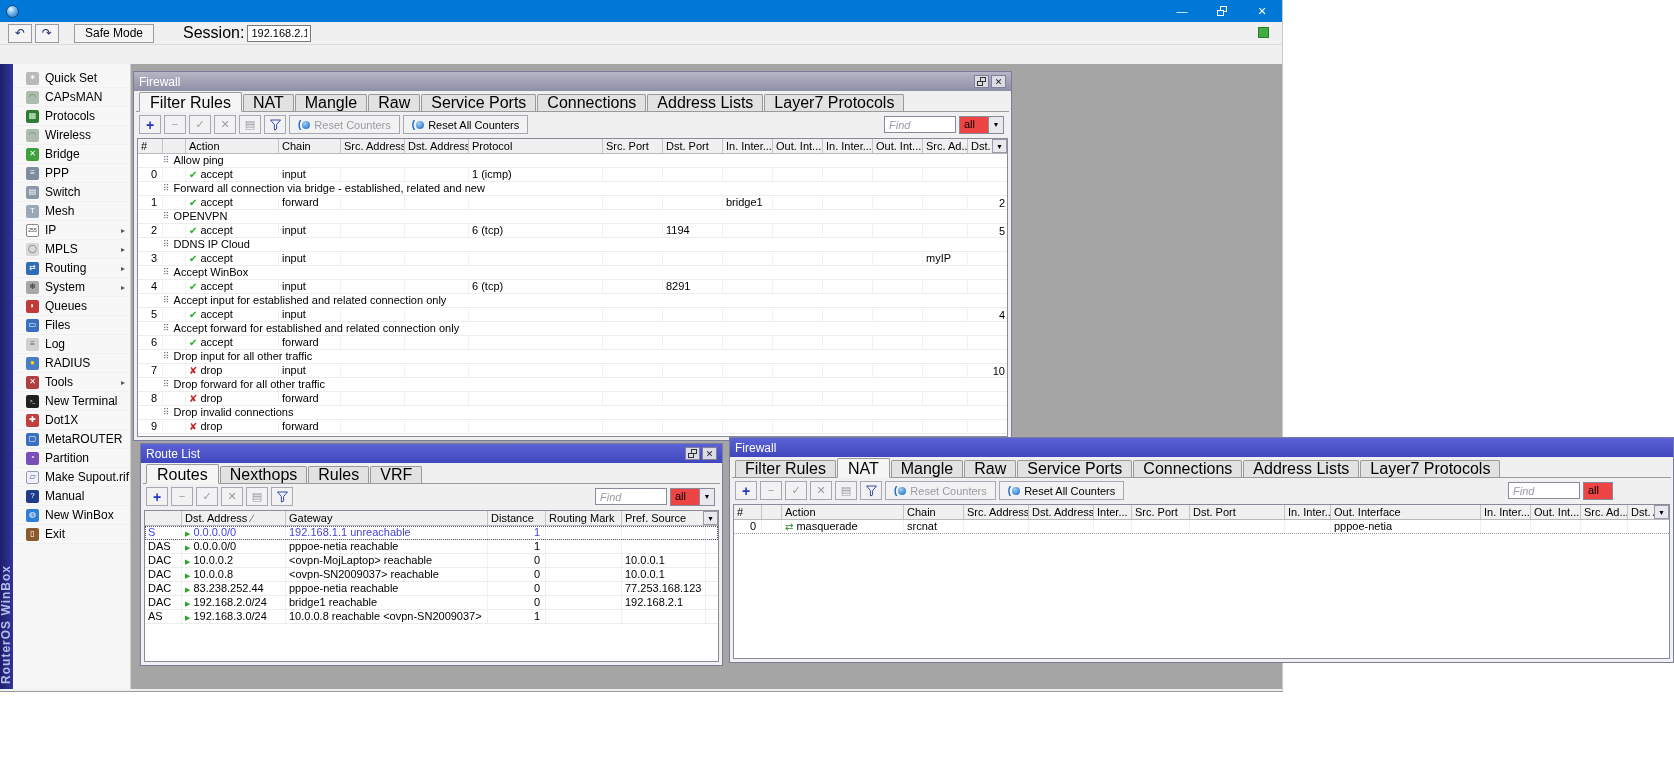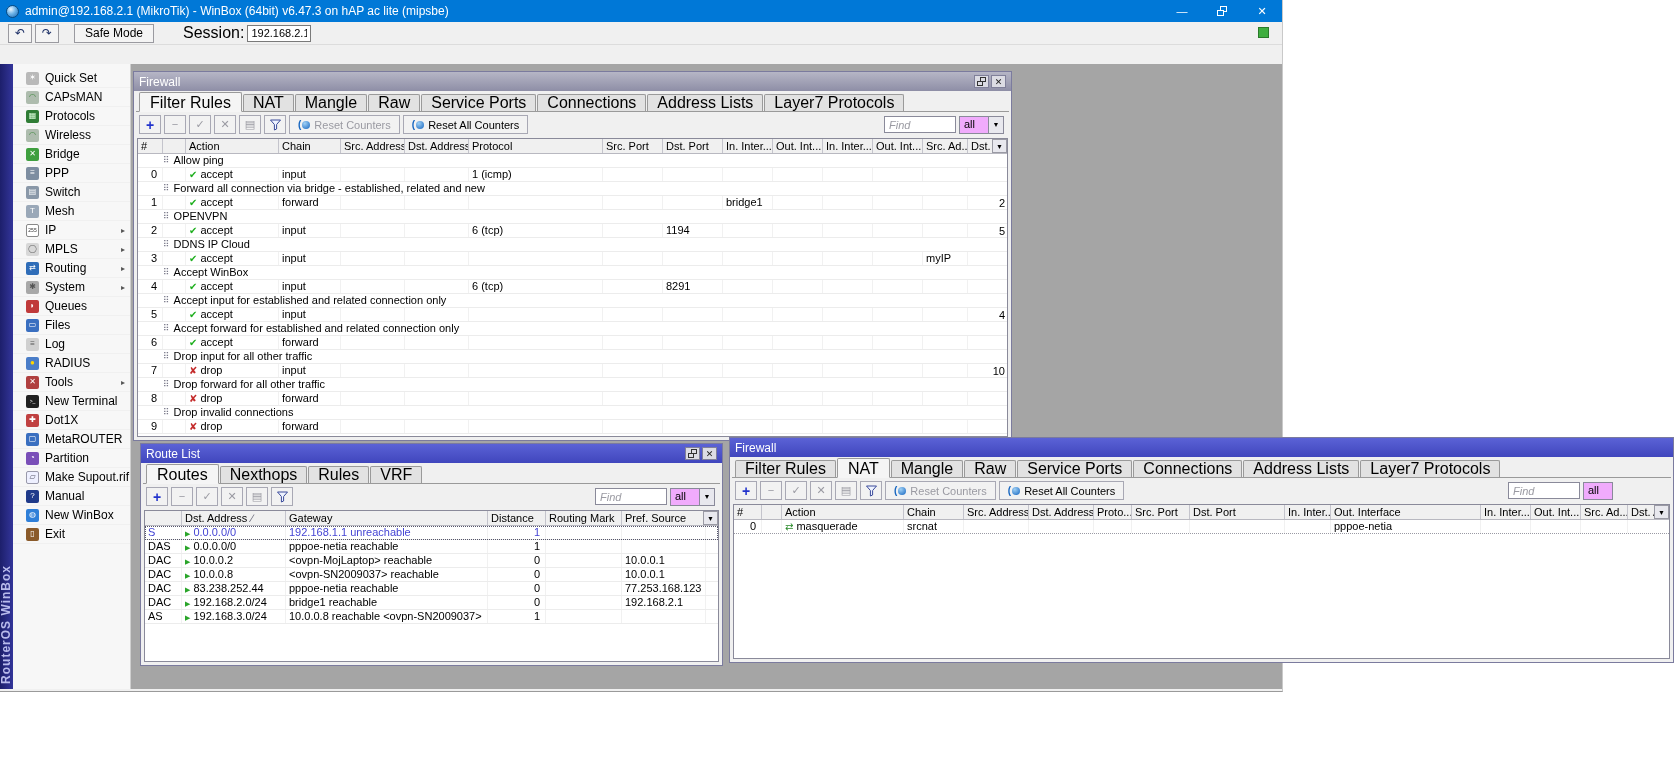--- a/index.html
+++ b/index.html
@@ -74,21 +74,21 @@
   .reset-btn{height:19px;border:1px solid #a8a8b4;background:#f2f2f2;display:flex;align-items:center;
              gap:4px;padding:0 8px;font-size:11px;white-space:nowrap;flex:none}
   .reset-btn.dis{color:#9a9aa2}
   .ric{display:flex;align-items:center;font-size:10px;color:#1565c0;font-weight:bold;line-height:1}
   .ball{width:8px;height:8px;border-radius:50%;display:inline-block;margin-left:1px;
         background:radial-gradient(circle at 35% 30%,#9fd0f5,#1565c0)}
   .find-input{width:72px;height:17px;border:1px solid #8a8a9a;font-size:11px;padding:0 4px;
               margin-left:auto;font-family:inherit;flex:none}
   input::placeholder{color:#9a9aa2;font-style:italic}
   .all-dd{display:flex;height:18px;margin-right:2px;flex:none}
-  .all-val{min-width:30px;border:1px solid #8a8a9a;background:#f0abfc;font-size:11px;padding:1px 4px}
+  .all-val{min-width:30px;border:1px solid #8a8a9a;background:#ef4444;font-size:11px;padding:1px 4px}
   .dd-btn{width:15px;border:1px solid #8a8a9a;border-left:none;background:#e8e8ee;font-size:7px;
           display:flex;align-items:center;justify-content:center}
   .tablewrap{flex:1;margin:1px;background:#fff;border:1px solid #8a8a9a;overflow:hidden;
              position:relative;font-size:11px}
   .thead{display:flex;height:15px;background:#f0f0f0;border-bottom:1px solid #b8b8c0;position:relative;
          white-space:nowrap}
   .th{border-right:1px solid #c4c4cc;padding-left:3px;line-height:14px;overflow:hidden;flex:none}
   .sort{color:#667;margin-left:4px}
   .chooser{position:absolute;right:0;top:0;width:15px;height:14px;background:#e8e8ee;
            border:1px solid #9a9aa4;font-size:7px;display:flex;align-items:center;justify-content:center}
@@ -110,21 +110,20 @@
   #route{left:140px;top:443px;width:583px;height:223px;z-index:5}
   #fw2{left:729px;top:437px;width:945px;height:226px;z-index:4}
   #fw2 .wtoolbar{padding-right:56px}
 </style>
 </head>
 <body>
 
 <div class="app">
   <div class="titlebar">
     <span class="app-ico"></span>
-    <span>admin@192.168.2.1 (MikroTik) - WinBox (64bit) v6.47.3 on hAP ac lite (mipsbe)</span>
     <span class="tb-btns">
       <span class="tb-btn">—</span>
       <span class="tb-btn">
         <span class="rest-ico">
             <i class="t"></i>
             <i class="b"></i>
           </span>
       </span>
       <span class="tb-btn">✕</span>
     </span>
@@ -612,21 +611,21 @@
       </span>
     </div>
     <div class="tablewrap" id="fw2-table">
         <div class="thead">
           <span class="th" style="width: 28px;">#</span>
           <span class="th" style="width: 20px;"></span>
           <span class="th" style="width: 122px;">Action</span>
           <span class="th" style="width: 60px;">Chain</span>
           <span class="th" style="width: 65px;">Src. Address</span>
           <span class="th" style="width: 65px;">Dst. Address</span>
-          <span class="th" style="width: 38px;">Proto...</span>
+          <span class="th" style="width: 38px;">Inter...</span>
           <span class="th" style="width: 58px;">Src. Port</span>
           <span class="th" style="width: 95px;">Dst. Port</span>
           <span class="th" style="width: 46px;">In. Inter...</span>
           <span class="th" style="width: 150px;">Out. Interface</span>
           <span class="th" style="width: 50px;">In. Inter...</span>
           <span class="th" style="width: 50px;">Out. Int...</span>
           <span class="th" style="width: 47px;">Src. Ad...</span>
           <span class="th" style="width: 60px;">Dst. Ad...</span>
           <span class="chooser">▼</span>
         </div>

